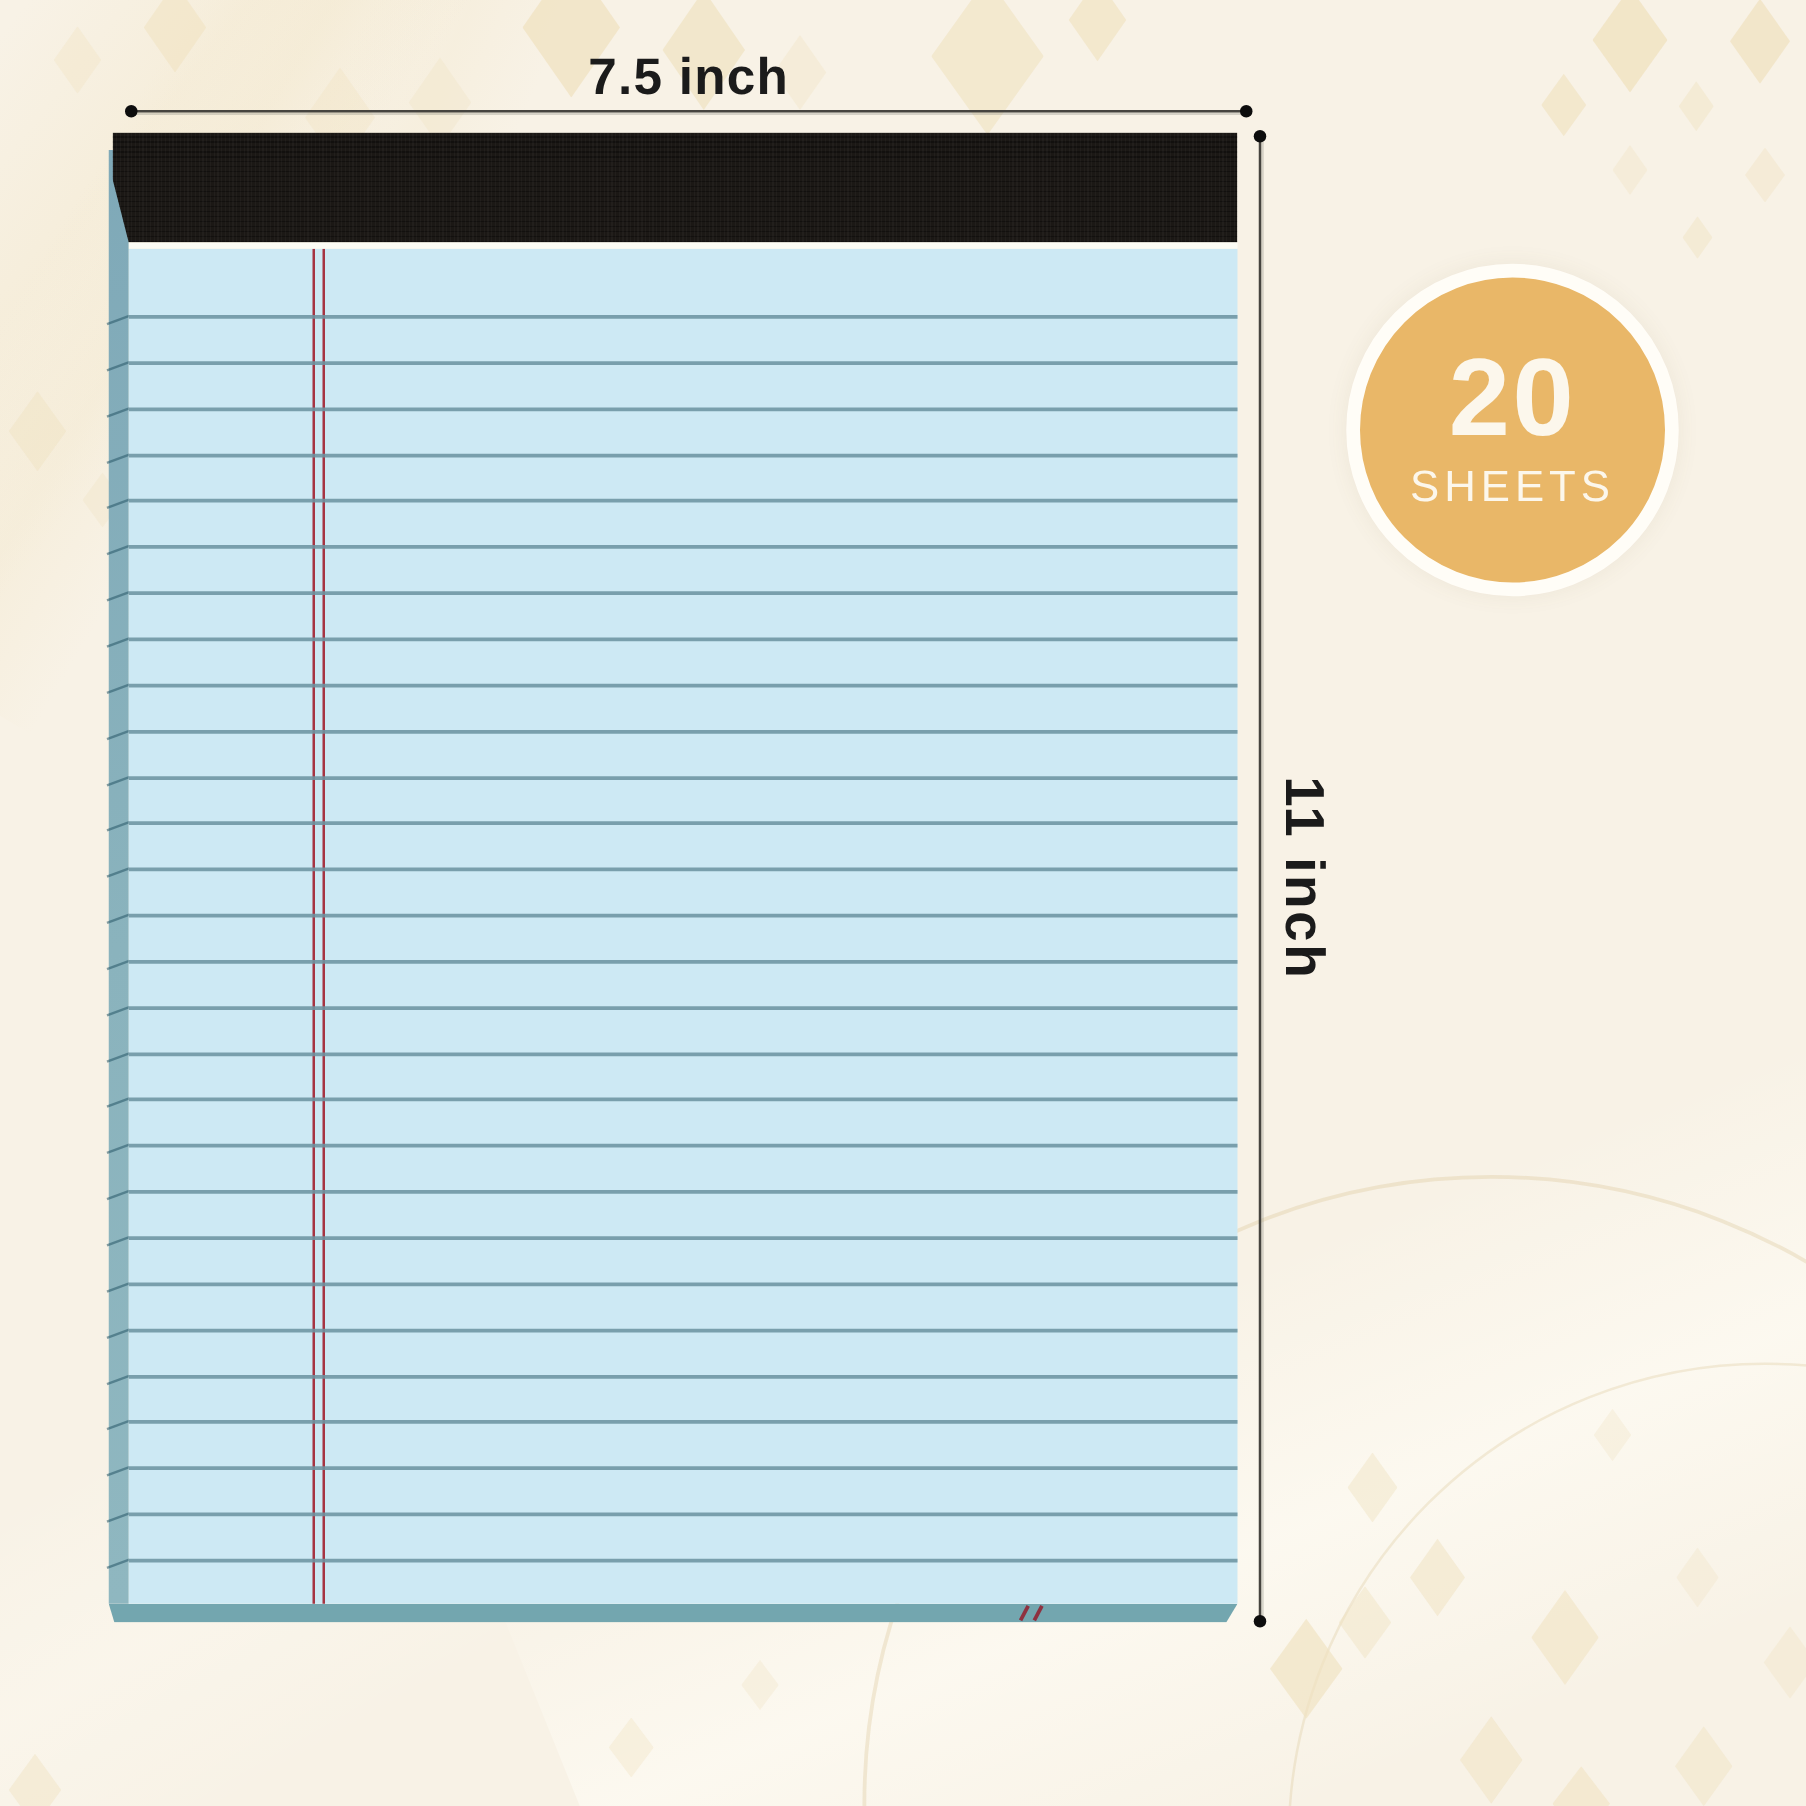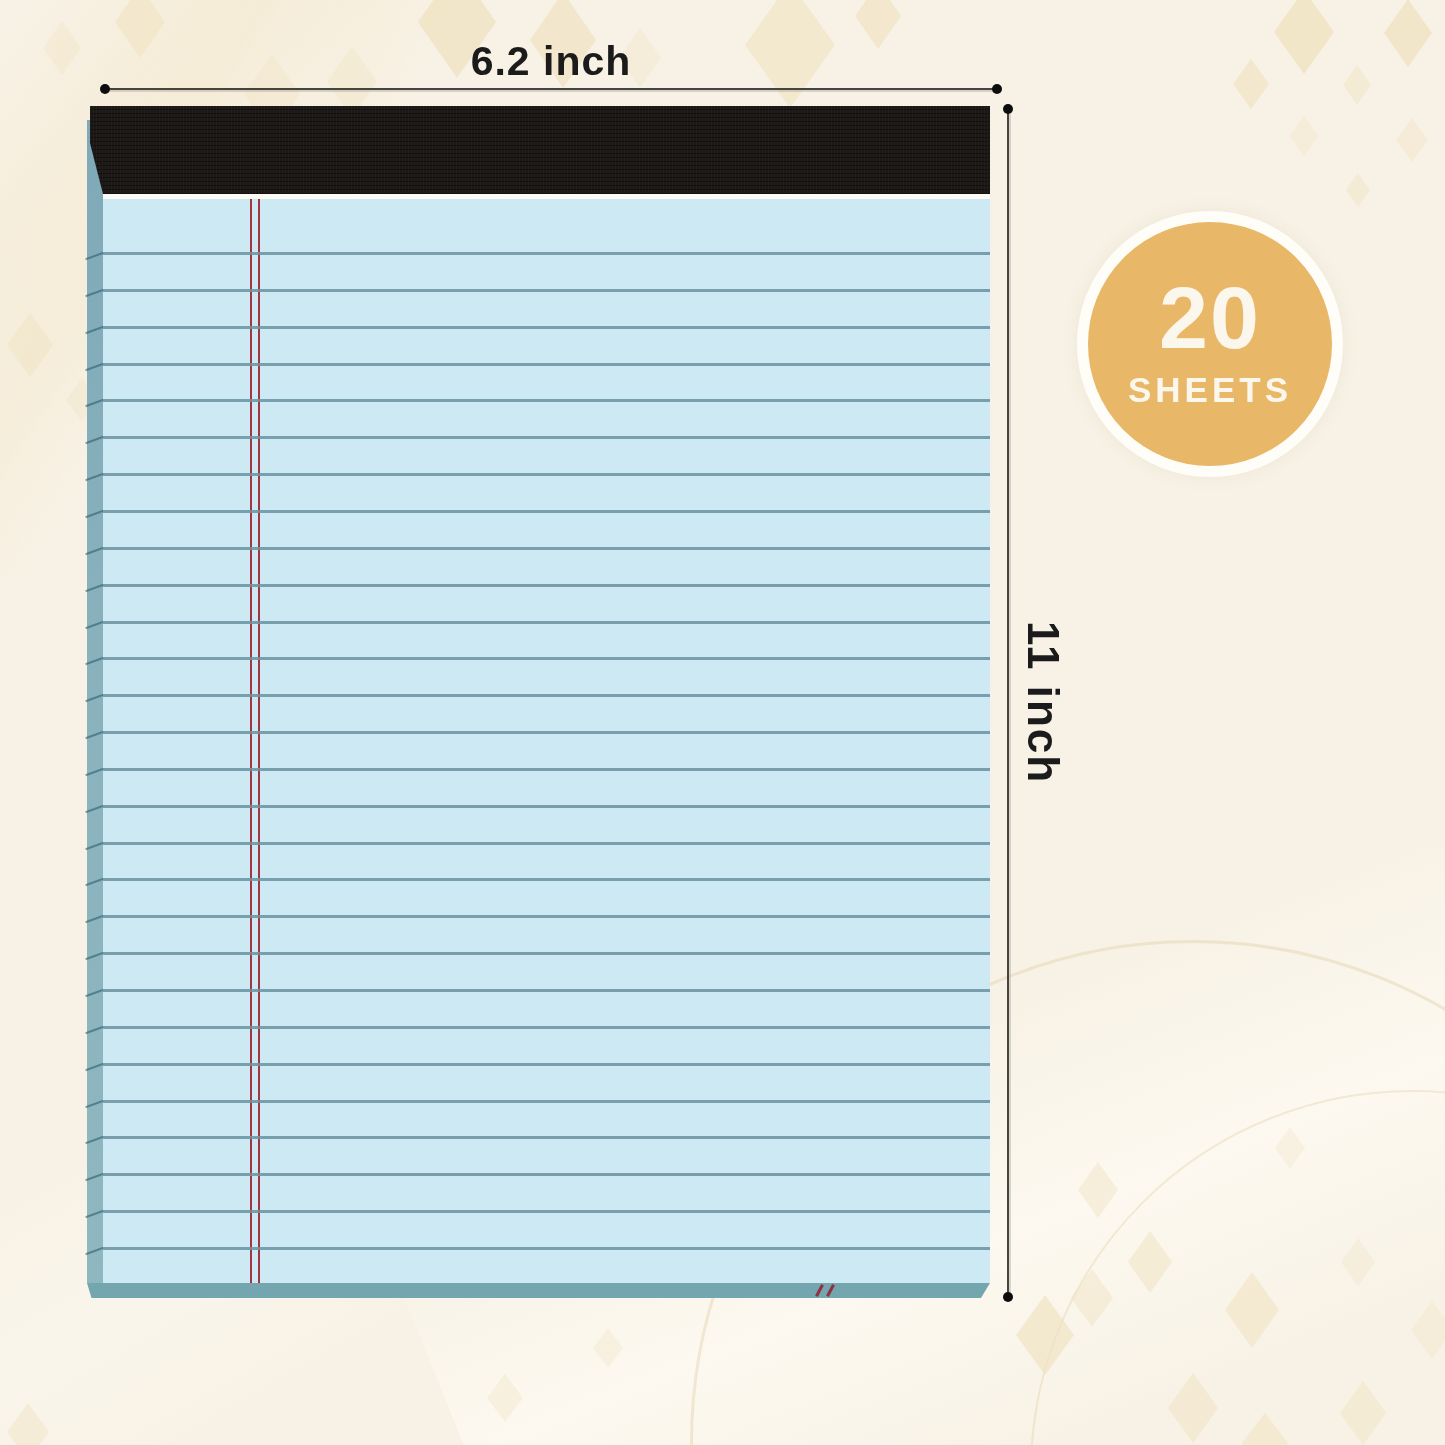--- a/index.html
+++ b/index.html
@@ -72,21 +72,21 @@
   .dim-label-v-wrap{position:absolute;left:1018px;top:107px;height:1192px;width:70px;
     display:flex;align-items:center;}
   .dim-label-v{writing-mode:vertical-rl;font-size:44px;font-weight:bold;color:#1b1b1b;letter-spacing:2px;}
 
   
   .badge{position:absolute;left:1077px;top:211px;width:266px;height:266px;border-radius:50%;
     background:var(--badge-bg,#e9b768);border:11px solid var(--badge-ring,#fffdf7);
     box-sizing:border-box;display:flex;flex-direction:column;align-items:center;justify-content:center;
     box-shadow:0 0 18px rgba(120,100,60,0.08);}
   .badge-count{font-size:88px;font-weight:bold;color:var(--badge-text,#fcf7ec);line-height:.9;letter-spacing:2px;}
-  .badge-unit{font-size:35px;font-weight:bold;color:var(--badge-text,#fcf7ec);letter-spacing:4px;margin-top:12px;}
+  .badge-unit{font-size:35px;font-weight:normal;color:var(--badge-text,#fcf7ec);letter-spacing:4px;margin-top:12px;}
 </style>
 </head>
 <body>
 
 <div class="scene">
 
   <div class="bg">
     <div class="beam b1"></div>
     <div class="beam b2"></div>
     <div class="beam b3"></div>
@@ -195,21 +195,21 @@
         <div class="rule" style="top: 937.4px;"></div>
         <div class="rule" style="top: 974.25px;"></div>
         <div class="rule" style="top: 1011.1px;"></div>
         <div class="rule" style="top: 1047.95px;"></div>
       </div>
     <div class="whiteline"></div>
     <div class="binding"></div>
   </div>
 
   <div class="dim-line-h"></div>
-  <div class="dim-label-h">6.2 inch</div>
+  <div class="dim-label-h">7.5 inch</div>
 
   <div class="dim-line-v"></div>
   <div class="dim-label-v-wrap">
     <span class="dim-label-v">11 inch</span>
   </div>
 
   <div class="badge">
     <div class="badge-count">20</div>
     <div class="badge-unit">SHEETS</div>
   </div>

